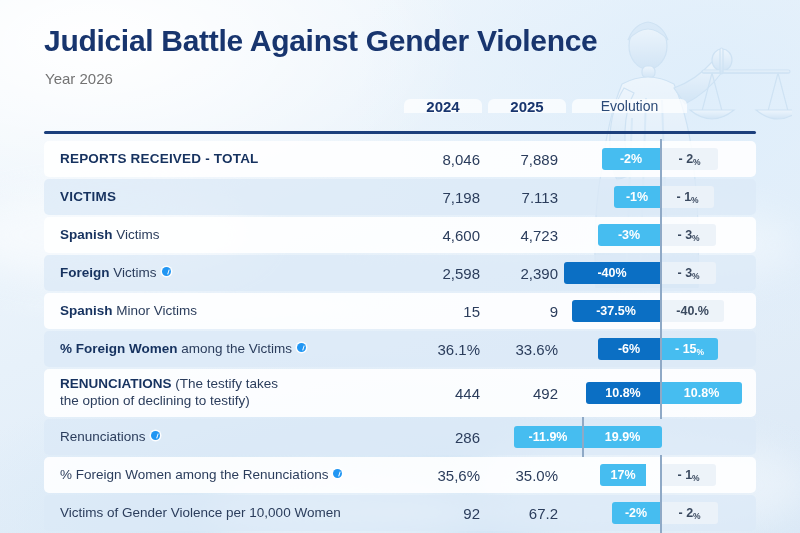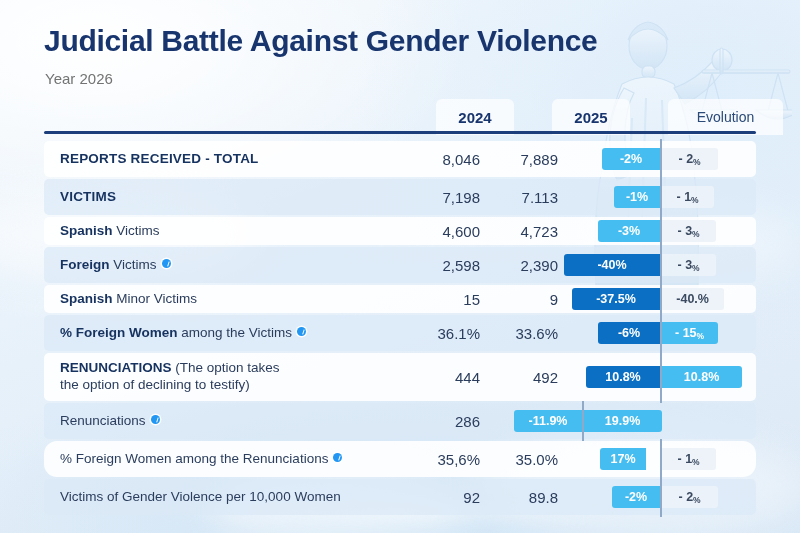--- a/index.html
+++ b/index.html
@@ -43,26 +43,25 @@
     white-space:nowrap;
   }
   #subtitle{
     position:absolute;left:45px;top:70px;
     font-size:15px;color:#737373;
   }
 
   
   #colheads{position:absolute;left:404px;top:99px;display:flex;}
   .chead{
-    height:36px;display:flex;align-items:center;justify-content:center;
+    height:14px;display:flex;align-items:center;justify-content:center;
     background:rgba(255,255,255,.72);
     border-radius:6px 6px 0 0;
     font-size:15px;color:#18356e;font-weight:bold;
     margin-right:6px;
-    margin-left:32px;
   }
   .chead.w2024{width:78px;}
   .chead.w2025{width:78px;}
   .chead.wevo{width:115px;font-weight:normal;font-size:14px;color:#2b4a78;margin-right:0;}
 
   #rule{
     position:absolute;left:44px;top:131px;width:712px;height:3px;
     background:#1c3f7c;border-radius:2px;
   }
 
@@ -217,21 +216,21 @@
             <div class="axis" style="left: 88px;"></div>
             <div class="bar left c-light" style="width: 46px; left: 42px;">
               <span>-1%</span>
             </div>
             <div class="bar right c-chip" style="width: 52px; left: 89.6px;">
               <span>- 1<span class="pct">%</span></span>
             </div>
           </div>
         </div>
       </div>
-      <div class="row odd" style="height: 28px; margin-bottom: 2px;">
+      <div class="row odd" style="height: 36px; margin-bottom: 2px;">
         <div class="cell-label">
           <div><span class="lbl-strong">Spanish</span><span> Victims</span></div>
         </div>
         <div class="cell-num">4,600</div>
         <div class="cell-num">4,723</div>
         <div class="cell-evo">
           <div class="evo-wrap">
             <div class="axis" style="left: 88px;"></div>
             <div class="bar left c-light" style="width: 62px; left: 26px;">
               <span>-3%</span>
@@ -253,21 +252,21 @@
             <div class="axis" style="left: 88px;"></div>
             <div class="bar left c-dark" style="width: 96px; left: -8px;">
               <span>-40%</span>
             </div>
             <div class="bar right c-chip" style="width: 54px; left: 89.6px;">
               <span>- 3<span class="pct">%</span></span>
             </div>
           </div>
         </div>
       </div>
-      <div class="row odd" style="height: 28px; margin-bottom: 2px;">
+      <div class="row odd" style="height: 36px; margin-bottom: 2px;">
         <div class="cell-label">
           <div><span class="lbl-strong">Spanish</span><span> Minor Victims</span></div>
         </div>
         <div class="cell-num">15</div>
         <div class="cell-num">9</div>
         <div class="cell-evo">
           <div class="evo-wrap">
             <div class="axis" style="left: 88px;"></div>
             <div class="bar left c-dark" style="width: 88px; left: 0px;">
               <span>-37.5%</span>
@@ -291,21 +290,21 @@
               <span>-6%</span>
             </div>
             <div class="bar right c-light" style="width: 56px; left: 89.6px;">
               <span>- 15<span class="pct">%</span></span>
             </div>
           </div>
         </div>
       </div>
       <div class="row odd" style="height: 48px; margin-bottom: 2px;">
         <div class="cell-label">
-          <div><span class="lbl-strong">RENUNCIATIONS</span><span> (The option takes</span><br><span>the option of declining to testify)</span></div>
+          <div><span class="lbl-strong">RENUNCIATIONS</span><span> (The testify takes</span><br><span>the option of declining to testify)</span></div>
         </div>
         <div class="cell-num">444</div>
         <div class="cell-num">492</div>
         <div class="cell-evo">
           <div class="evo-wrap">
             <div class="axis" style="left: 88px;"></div>
             <div class="bar left c-dark" style="width: 74px; left: 14px;">
               <span>10.8%</span>
             </div>
             <div class="bar right c-light" style="width: 80px; left: 89.6px;">
@@ -324,21 +323,21 @@
             <div class="axis" style="left: 88px;"></div>
             <div class="bar left c-light" style="width: 68px; left: 20px;">
               <span>-11.9%</span>
             </div>
             <div class="bar right c-light" style="width: 78px; left: 89.6px;">
               <span>19.9%</span>
             </div>
           </div>
         </div>
       </div>
-      <div class="row odd" style="height: 36px; margin-bottom: 2px; border-radius: 13px;">
+      <div class="row odd" style="height: 36px; margin-bottom: 2px;">
         <div class="cell-label">
           <div><span>% Foreign Women among the Renunciations</span><span class="info-dot"></span></div>
         </div>
         <div class="cell-num">35,6%</div>
         <div class="cell-num">35.0%</div>
         <div class="cell-evo">
           <div class="evo-wrap">
             <div class="axis" style="left: 88px;"></div>
             <div class="bar left c-light" style="width: 46px; left: 28px;">
               <span>17%</span>
@@ -347,21 +346,21 @@
               <span>- 1<span class="pct">%</span></span>
             </div>
           </div>
         </div>
       </div>
       <div class="row even" style="height: 36px; margin-bottom: 2px;">
         <div class="cell-label">
           <div><span>Victims of Gender Violence per 10,000 Women</span></div>
         </div>
         <div class="cell-num">92</div>
-        <div class="cell-num">89.8</div>
+        <div class="cell-num">67.2</div>
         <div class="cell-evo">
           <div class="evo-wrap">
             <div class="axis" style="left: 88px;"></div>
             <div class="bar left c-light" style="width: 48px; left: 40px;">
               <span>-2%</span>
             </div>
             <div class="bar right c-chip" style="width: 56px; left: 89.6px;">
               <span>- 2<span class="pct">%</span></span>
             </div>
           </div>

